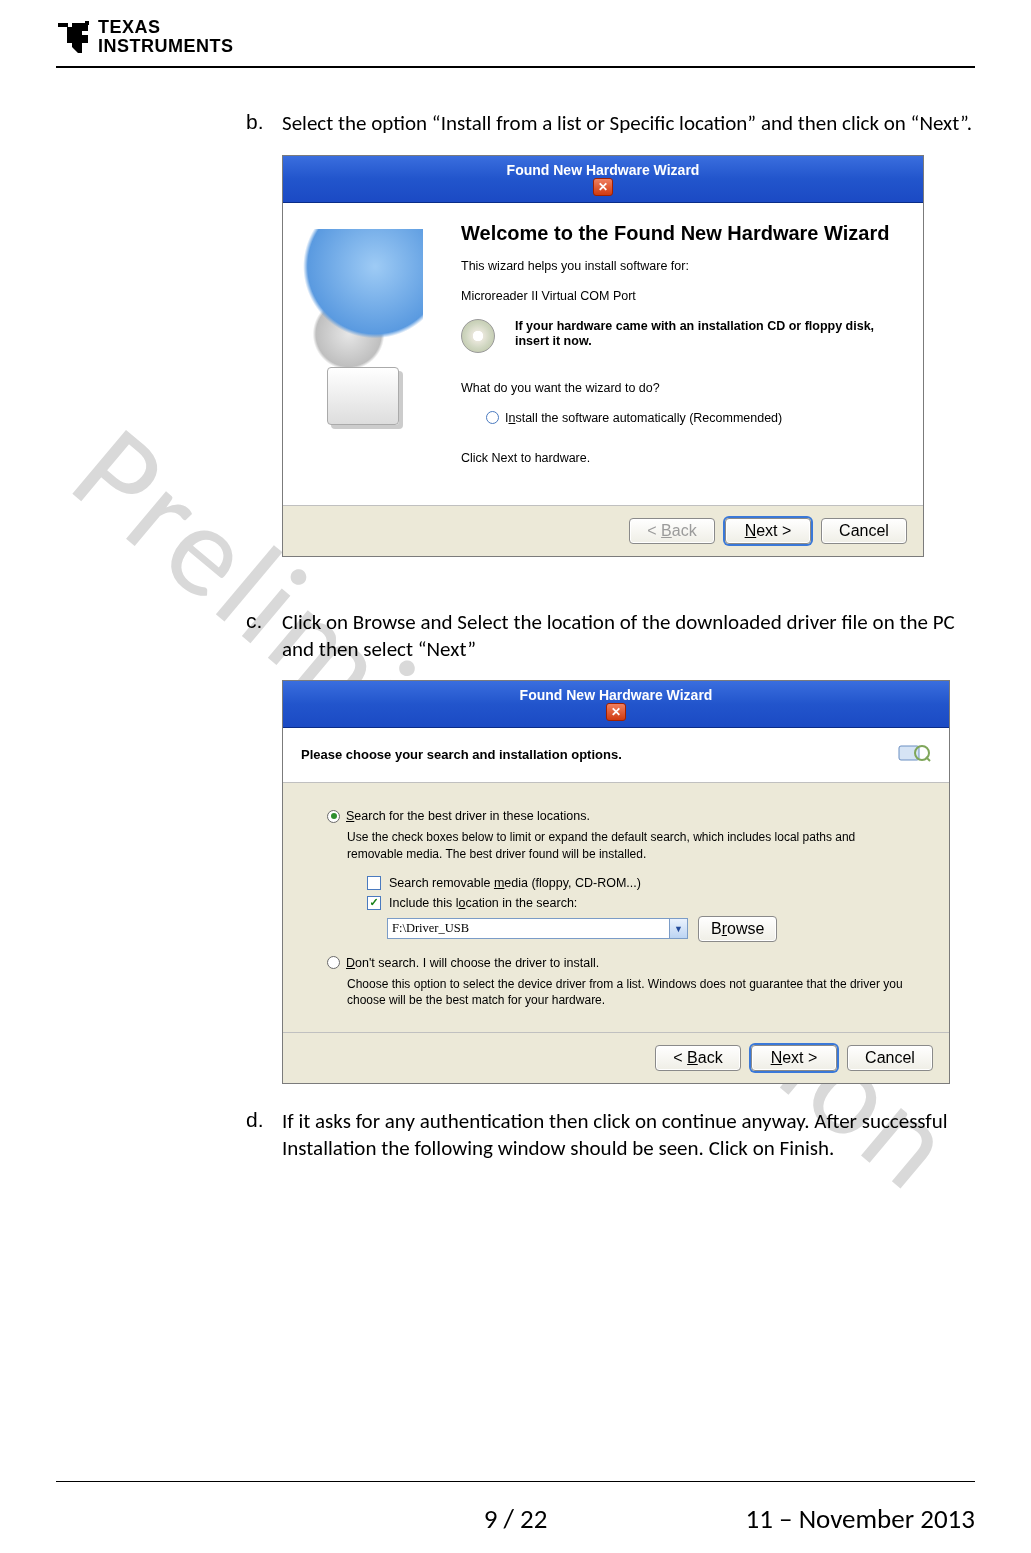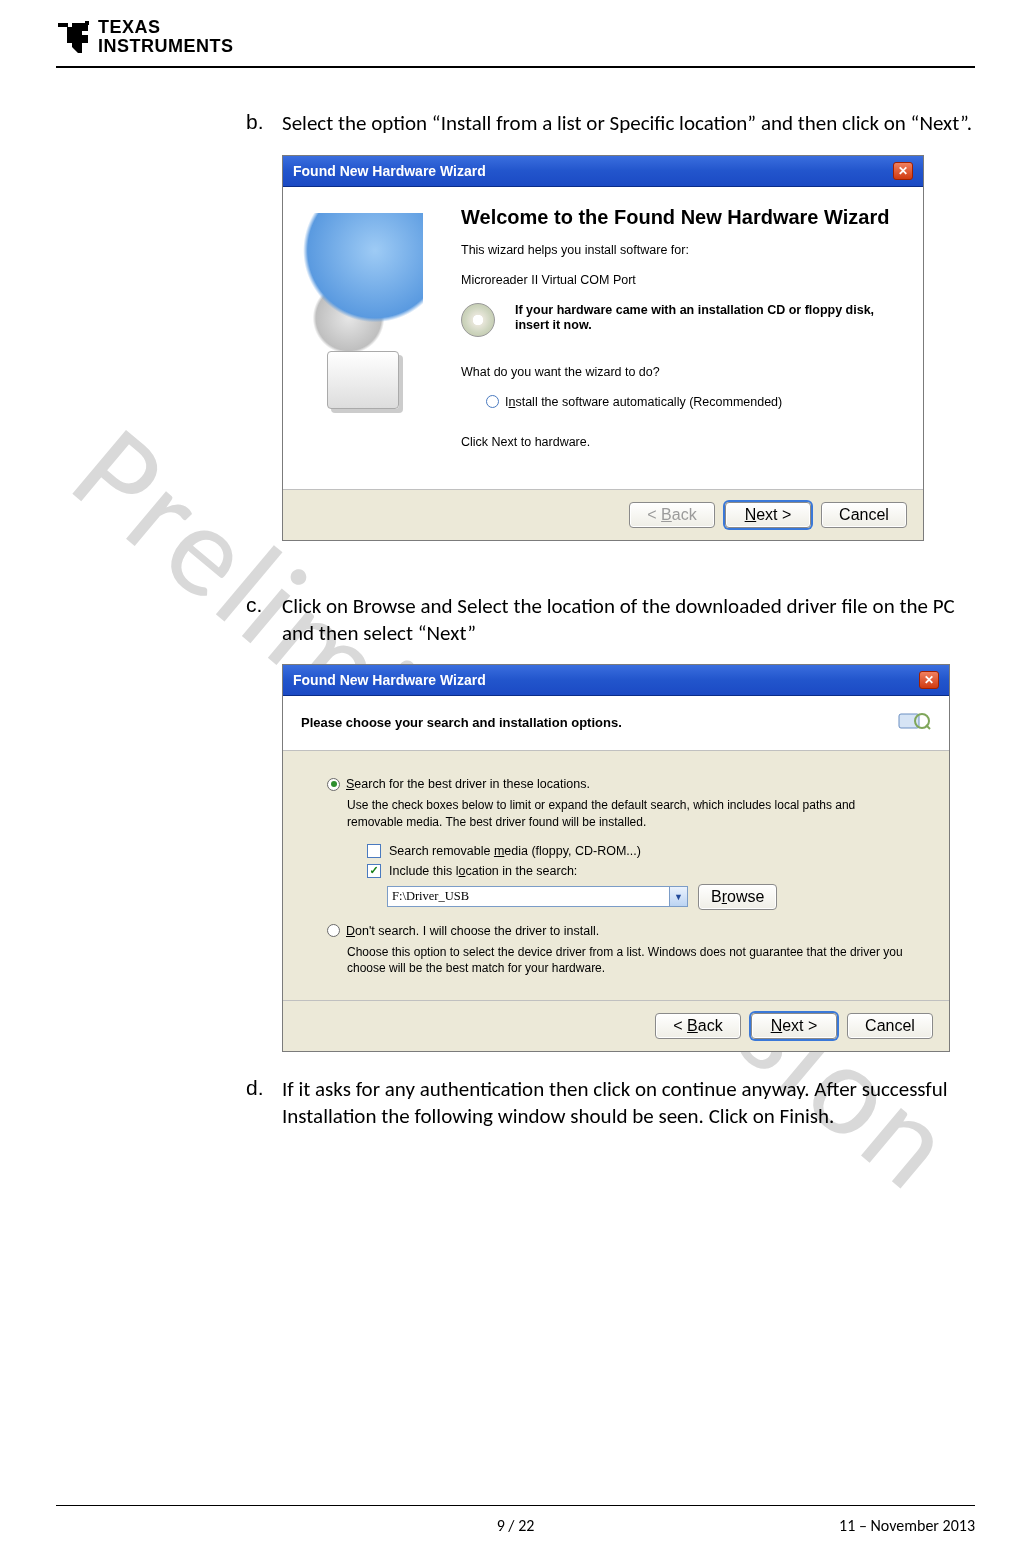--- a/index.html
+++ b/index.html
@@ -43,20 +43,21 @@
   .step .body { flex:1; line-height:1.28; font-family: Calibri, Arial, sans-serif; }
 
   .figure { margin: 12px 0 52px 36px; border:1px solid #7b7b7b; background:#ece9d8; font-family: Tahoma, Arial, sans-serif; font-size:12.5px; color:#000; width:642px; }
 
   
   .titlebar {
     background: linear-gradient(#3a6ede,#2255cc 50%,#1b4ac4);
     color:#fff; font-weight:700; font-size:14px;
     padding:6px 10px 6px 10px; display:flex; justify-content:space-between; align-items:center;
     border-bottom:1px solid #0a2c88;
+    flex-direction:column;
   }
   .titlebar .xbtn {
     width:20px; height:18px; background:linear-gradient(#f08060,#d03a10);
     border:1px solid #a02000; border-radius:3px; display:flex; align-items:center; justify-content:center;
     color:#fff; font-size:12px; font-weight:700;
   }
 
   .dlg-body { background:#fff; padding:0; }
 
   
@@ -130,22 +131,22 @@
   .watermark {
     position:absolute; left:50%; top:52%; transform:translate(-50%,-50%) rotate(40deg);
     font-size:130px; color:#d9d9d9; font-family:Calibri,Arial,sans-serif;
     white-space:nowrap; z-index:0; pointer-events:none; letter-spacing:4px;
   }
   .content, .page-header, .page-footer { position:relative; z-index:1; }
 
   
   .page-footer {
     position:absolute; left:56px; right:56px; bottom:18px;
-    border-top:1.5px solid #000; padding-top:10px;
-    display:flex; font-size:16px; font-family:Calibri,Arial,sans-serif;
+    border-top:1.5px solid #000; padding-top:20px;
+    display:flex; font-size:27px; font-family:Calibri,Arial,sans-serif;
   }
   .page-footer .mid { position:absolute; left:0; right:0; text-align:center; }
   .page-footer .rt { margin-left:auto; }
 
   u.k{ text-decoration:underline; }
 </style>
 </head>
 <body>
 
 <div class="page">

